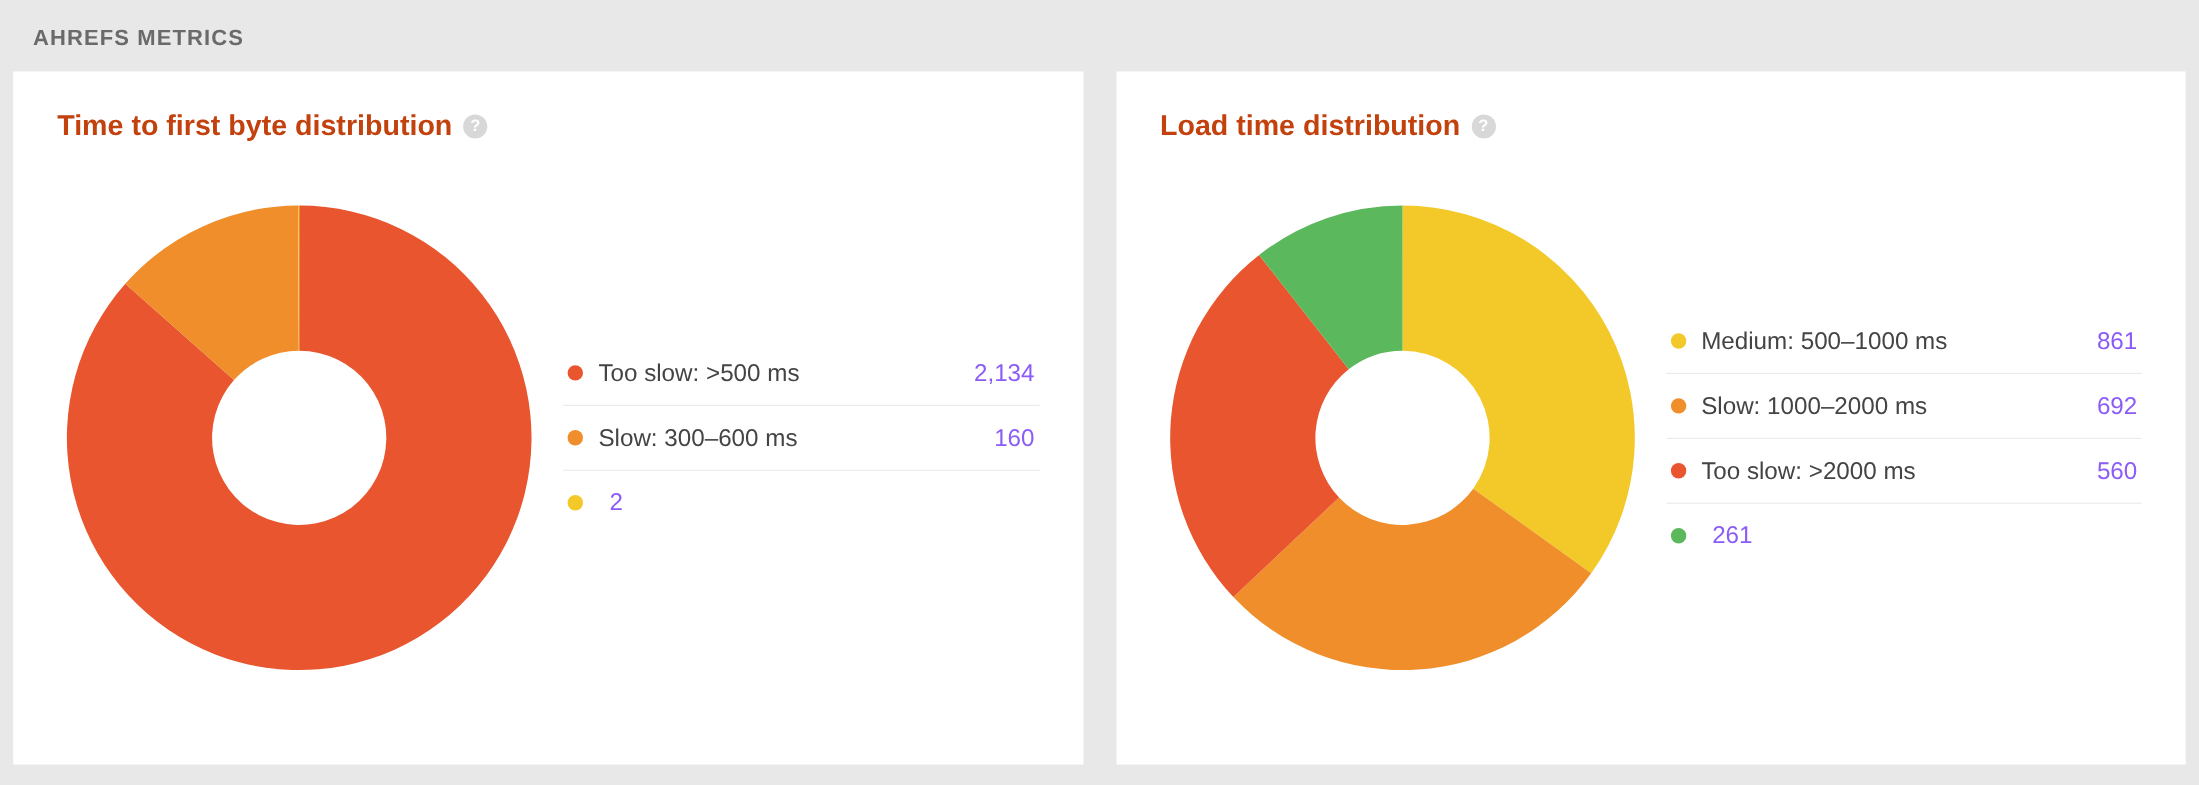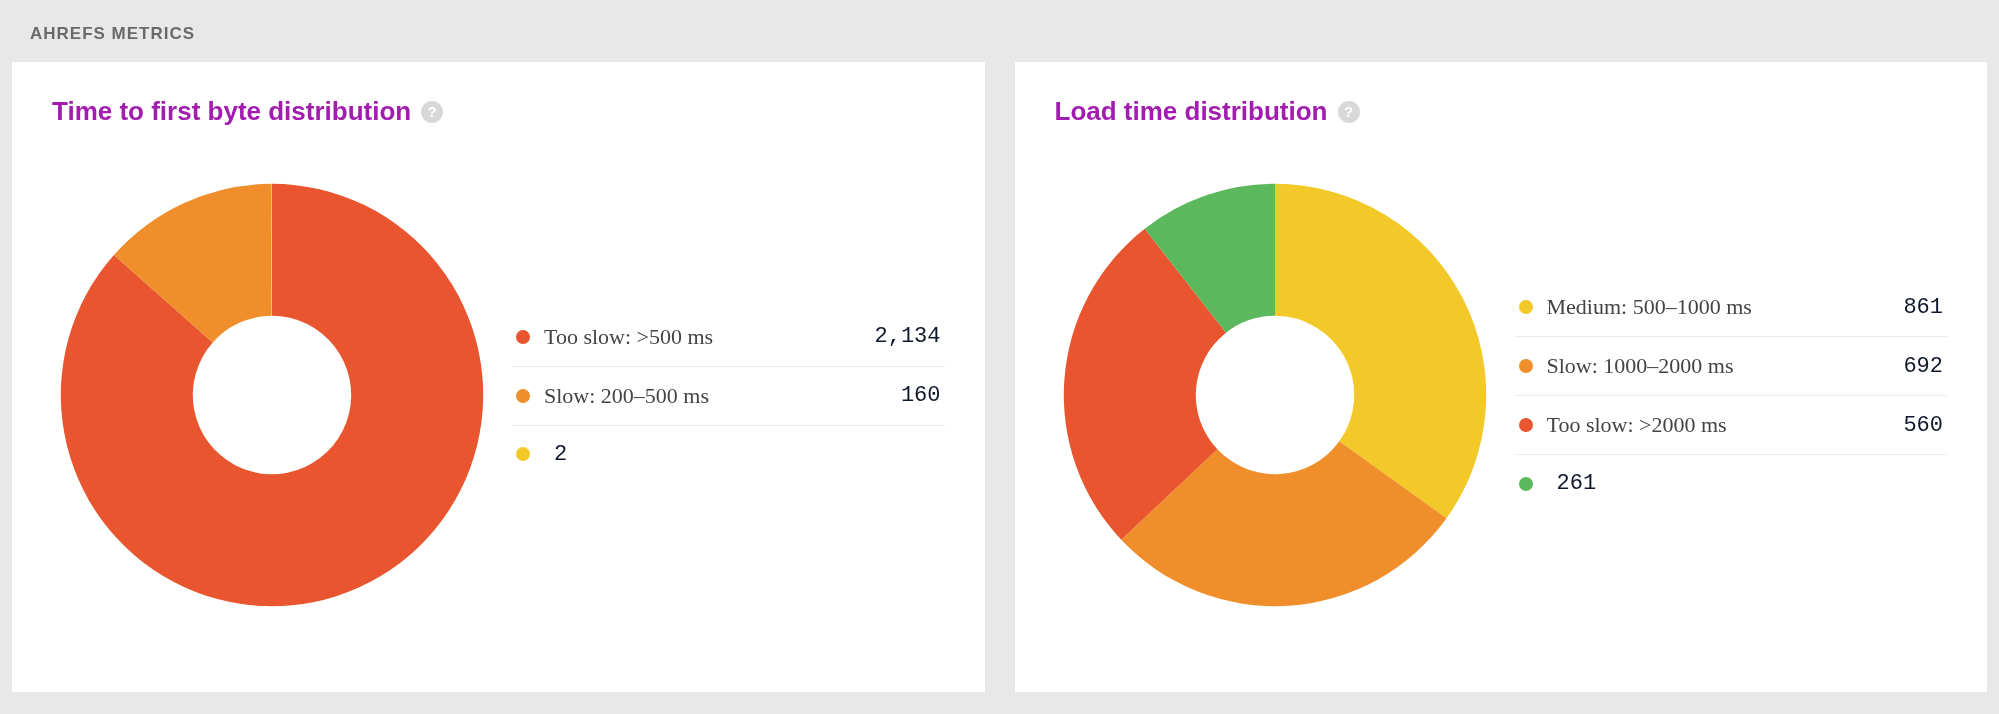--- a/index.html
+++ b/index.html
@@ -8,21 +8,21 @@
     background: #e8e8e8;
     width: 1999px;
     height: 714px;
     overflow: hidden;
   }
   .page {
     padding: 0;
   }
   .section-header {
     padding: 24px 30px 18px 30px;
-    font-size: 17px;
+    font-size: 20px;
     font-weight: 700;
     letter-spacing: 1px;
     color: #6a6a6a;
   }
   .cards {
     display: flex;
     gap: 30px;
     padding: 0 12px 12px 12px;
   }
   .card {
@@ -33,21 +33,21 @@
   }
   .card-title-row {
     display: flex;
     align-items: center;
     gap: 10px;
     margin-bottom: 18px;
   }
   .card-title {
     font-size: 26px;
     font-weight: 700;
-    color: #a21caf;
+    color: #c2410c;
   }
   .help-icon {
     width: 22px;
     height: 22px;
     border-radius: 50%;
     background: #d8d8d8;
     color: #fff;
     font-size: 15px;
     font-weight: 700;
     display: inline-flex;
@@ -88,28 +88,26 @@
     margin-right: 14px;
     flex-shrink: 0;
   }
   .legend-label {
     flex: 1;
     font-size: 22px;
     color: #444;
     white-space: nowrap;
     overflow: hidden;
     text-overflow: ellipsis;
-    font-family: Liberation Serif, serif;
   }
   .legend-value {
     font-size: 22px;
-    color: #0f172a;
+    color: #8b5cf6;
     padding-left: 10px;
     cursor: pointer;
-    font-family: Liberation Mono, monospace;
   }
 </style>
 </head>
 <body>
 
 <div class="page">
   <div class="section-header">AHREFS METRICS</div>
 
   <div class="cards">
 
@@ -127,21 +125,21 @@
             </svg>
         </div>
         <div class="legend" id="legend-0">
             <div class="legend-row">
               <span class="swatch" style="background: rgb(232, 85, 46);"></span>
               <span class="legend-label">Too slow: &gt;500 ms</span>
               <span class="legend-value">2,134</span>
             </div>
             <div class="legend-row">
               <span class="swatch" style="background: rgb(239, 142, 42);"></span>
-              <span class="legend-label">Slow: 200–500 ms</span>
+              <span class="legend-label">Slow: 300–600 ms</span>
               <span class="legend-value">160</span>
             </div>
             <div class="legend-row">
               <span class="swatch" style="background: rgb(242, 201, 40);"></span>
               <span class="legend-value">2</span>
             </div>
           </div>
       </div>
     </div>
 

